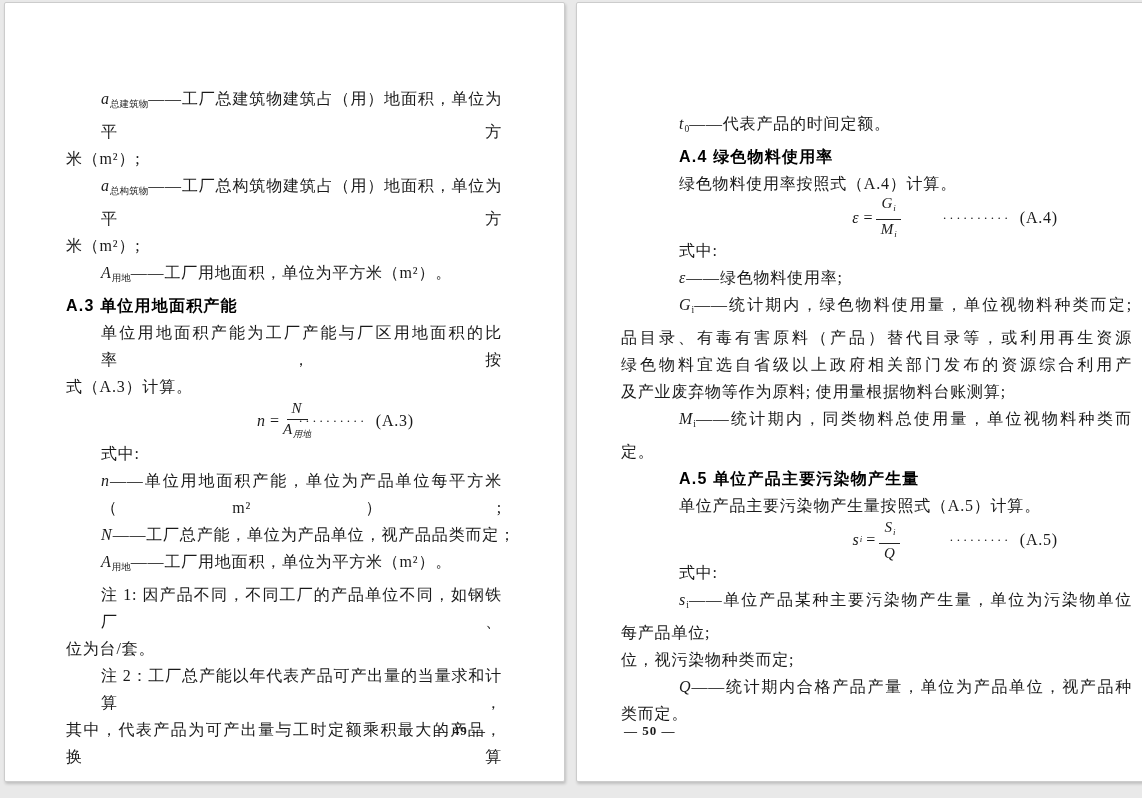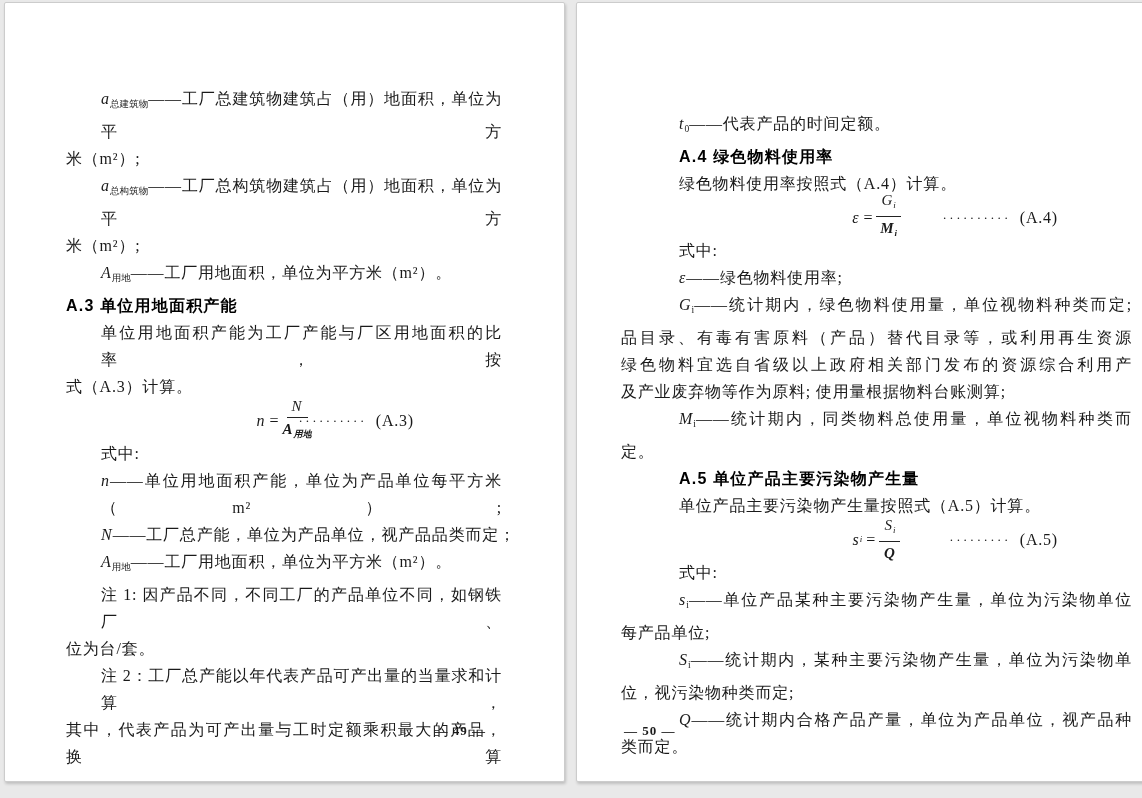--- a/index.html
+++ b/index.html
@@ -25,21 +25,21 @@
   .page-left .ind{padding-left:35px;}
   .page-right .ind{padding-left:58px;}
   .h{font-weight:bold;font-family:"Liberation Sans","DejaVu Sans",sans-serif;color:#000;letter-spacing:1.2px;}
   .var{font-style:italic;letter-spacing:0;padding-right:1px;}
   .sub{font-size:9.5px;vertical-align:-3px;letter-spacing:0;}
   .formula{position:relative;height:40px;display:flex;align-items:center;justify-content:center;}
   .math{display:inline-flex;align-items:center;font-style:italic;letter-spacing:0;font-size:16px;}
   .eqsign{font-style:normal;padding:0 4px;}
   .frac{display:inline-flex;flex-direction:column;align-items:center;}
   .num{border-bottom:1px solid #222;padding:0 5px 1px;line-height:20px;font-size:15px;}
-  .den{line-height:21px;padding-top:1px;font-size:15px;font-weight:bold;}
+  .den{line-height:16px;padding-top:1px;font-size:15px;}
   .msub{font-size:9px;vertical-align:-3px;}
   .eq-tail{position:absolute;top:50%;transform:translateY(-50%);display:flex;align-items:center;gap:9px;font-style:normal;}
   .page-left .eq-tail{right:88px;}
   .page-right .eq-tail{right:74px;}
   .dots{letter-spacing:2.5px;font-size:13px;color:#222;}
   .eqno{font-size:16px;color:#1a1a1a;}
   .pagenum{
     position:absolute;top:720px;font-size:13px;color:#1a1a1a;letter-spacing:1px;font-weight:bold;
   }
   .pn-right-align{right:78px;}
@@ -124,19 +124,18 @@
           </span>
         </span>
         <span class="eq-tail">
           <span class="dots">·········</span>
           <span class="eqno">(A.5)</span>
         </span>
       </div>
       <div class="line ind"><span>式中:</span></div>
       <div class="line ind j"><span class="var">s</span><span class="sub">i</span><span>——单位产品某种主要污染物产生量，单位为污染物单位</span></div>
       <div class="line "><span>每产品单位;</span></div>
-      <div class="line ind j"><span class="var">S</span><span class="sub">i</span><span>——统计期内，某种主要污染物产生量，单位为污染物单</span></div>
       <div class="line "><span>位，视污染物种类而定;</span></div>
       <div class="line ind j"><span class="var">Q</span><span>——统计期内合格产品产量，单位为产品单位，视产品种</span></div>
       <div class="line "><span>类而定。</span></div>
     </div>
   <div class="pagenum pn-left-align">— 50 —</div>
 </div>
 
 </body></html>

